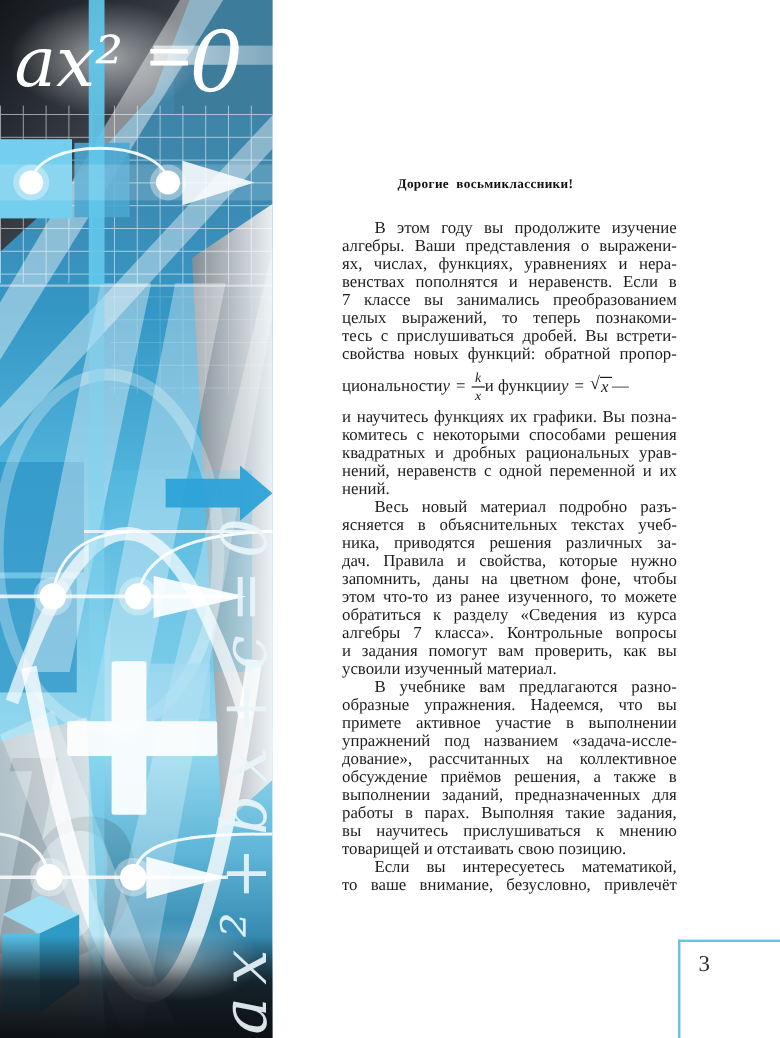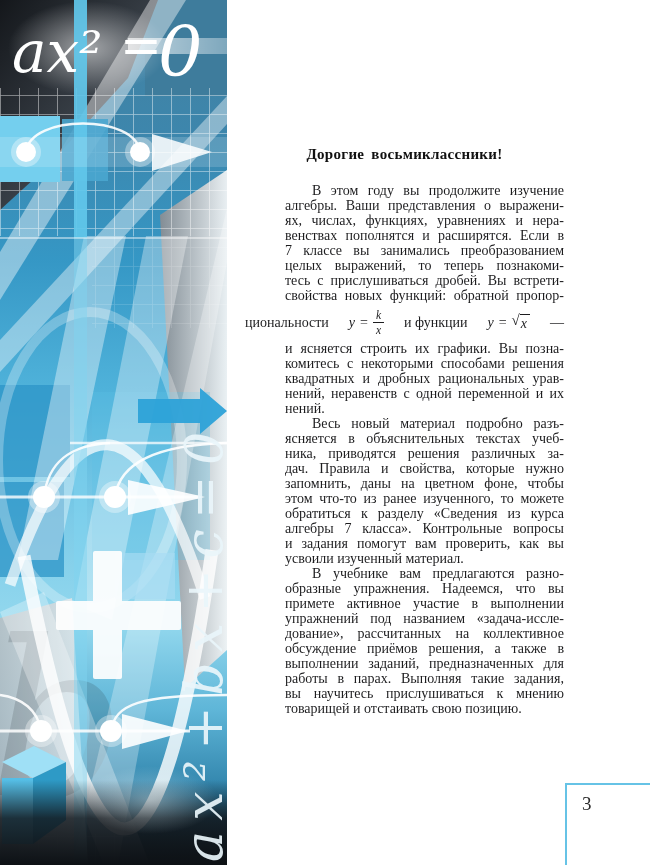--- a/index.html
+++ b/index.html
@@ -1,28 +1,28 @@
 <!DOCTYPE html>
 <html><head>
 <meta charset="utf-8">
 <style>
   html,body{margin:0;padding:0;background:#ffffff;width:650px;height:865px;overflow:hidden;}
   body{position:relative;font-family:"Liberation Serif","DejaVu Serif",serif;color:#1d1d1f;}
 
   .panel{position:absolute;left:0;top:0;width:420px;height:865px;pointer-events:none;}
 
   .content{position:absolute;left:245px;top:0;width:319px;padding-top:145px;}
-  h1.title{margin:0 0 20px 0;font-size:15px;line-height:18px;font-weight:bold;text-align:center;
+  h1.title{margin:0 0 20px 0;font-size:11px;line-height:18px;font-weight:bold;text-align:center;
            letter-spacing:.3px;color:#111;word-spacing:3px;}
   .para{margin:0;}
   .tl{font-size:14px;line-height:15px;text-align:justify;text-align-last:justify;white-space:normal;margin-left:40px;}
   .tl.ind{text-indent:27px;}
   .tl.flush{text-align-last:left;}
 
-  .frow{display:flex;justify-content:space-between;align-items:center;margin:6px 0 5px 0;
+  .frow{display:flex;justify-content:center;align-items:center;margin:6px 0 5px 0;
         font-size:14px;line-height:15px;}
   .math{display:inline-flex;align-items:center;font-style:italic;}
   .math .eq{font-style:normal;margin:0 5px;}
   .frac{display:inline-flex;flex-direction:column;align-items:center;font-size:11.5px;line-height:1.05;}
   .frac .num{border-bottom:1.2px solid #1d1d1f;padding:0 3px 1px 3px;}
   .frac .den{padding-top:1px;}
   .sqrt{display:inline-flex;align-items:flex-start;}
   .sqrt .sqsign{font-style:normal;font-size:15px;line-height:13px;}
   .sqrt .rad{border-top:1.2px solid #1d1d1f;padding:1px 3px 0 1px;}
   .dash{letter-spacing:0;}
@@ -178,21 +178,21 @@
   </g>
 </svg>
 
 <div class="content">
   <h1 class="title">Дорогие восьмиклассники!</h1>
 
   <div class="para">
       <div class="tl ind">В этом году вы продолжите изучение</div>
       <div class="tl">алгебры. Ваши представления о выражени-</div>
       <div class="tl">ях, числах, функциях, уравнениях и нера-</div>
-      <div class="tl">венствах пополнятся и расширятся. Если в</div>
+      <div class="tl">венствах пополнятся и неравенств. Если в</div>
       <div class="tl">7 классе вы занимались преобразованием</div>
       <div class="tl">целых выражений, то теперь познакоми-</div>
       <div class="tl">тесь с прислушиваться дробей. Вы встрети-</div>
       <div class="tl">свойства новых функций: обратной пропор-</div>
     </div>
 
   <div class="frow">
     <span>циональности</span>
     <span class="math">
         <i>y</i>
@@ -208,21 +208,21 @@
         <span class="eq">=</span>
         <span class="sqrt">
           <span class="sqsign">√</span>
           <span class="rad">x</span>
         </span>
       </span>
     <span class="dash">—</span>
   </div>
 
   <div class="para">
-      <div class="tl">и ясняется строить их графики. Вы позна-</div>
+      <div class="tl">и научитесь функциях их графики. Вы позна-</div>
       <div class="tl">комитесь с некоторыми способами решения</div>
       <div class="tl">квадратных и дробных рациональных урав-</div>
       <div class="tl">нений, неравенств с одной переменной и их</div>
       <div class="tl flush">нений.</div>
     </div>
   <div class="para">
       <div class="tl ind">Весь новый материал подробно разъ-</div>
       <div class="tl">ясняется в объяснительных текстах учеб-</div>
       <div class="tl">ника, приводятся решения различных за-</div>
       <div class="tl">дач. Правила и свойства, которые нужно</div>
@@ -238,17 +238,21 @@
       <div class="tl">образные упражнения. Надеемся, что вы</div>
       <div class="tl">примете активное участие в выполнении</div>
       <div class="tl">упражнений под названием «задача-иссле-</div>
       <div class="tl">дование», рассчитанных на коллективное</div>
       <div class="tl">обсуждение приёмов решения, а также в</div>
       <div class="tl">выполнении заданий, предназначенных для</div>
       <div class="tl">работы в парах. Выполняя такие задания,</div>
       <div class="tl">вы научитесь прислушиваться к мнению</div>
       <div class="tl flush">товарищей и отстаивать свою позицию.</div>
     </div>
+  <div class="para">
+      <div class="tl ind">Если вы интересуетесь математикой,</div>
+      <div class="tl">то ваше внимание, безусловно, привлечёт</div>
+    </div>
 </div>
 
 <div class="pagebox">
   <span>3</span>
 </div>
 
 </body></html>

